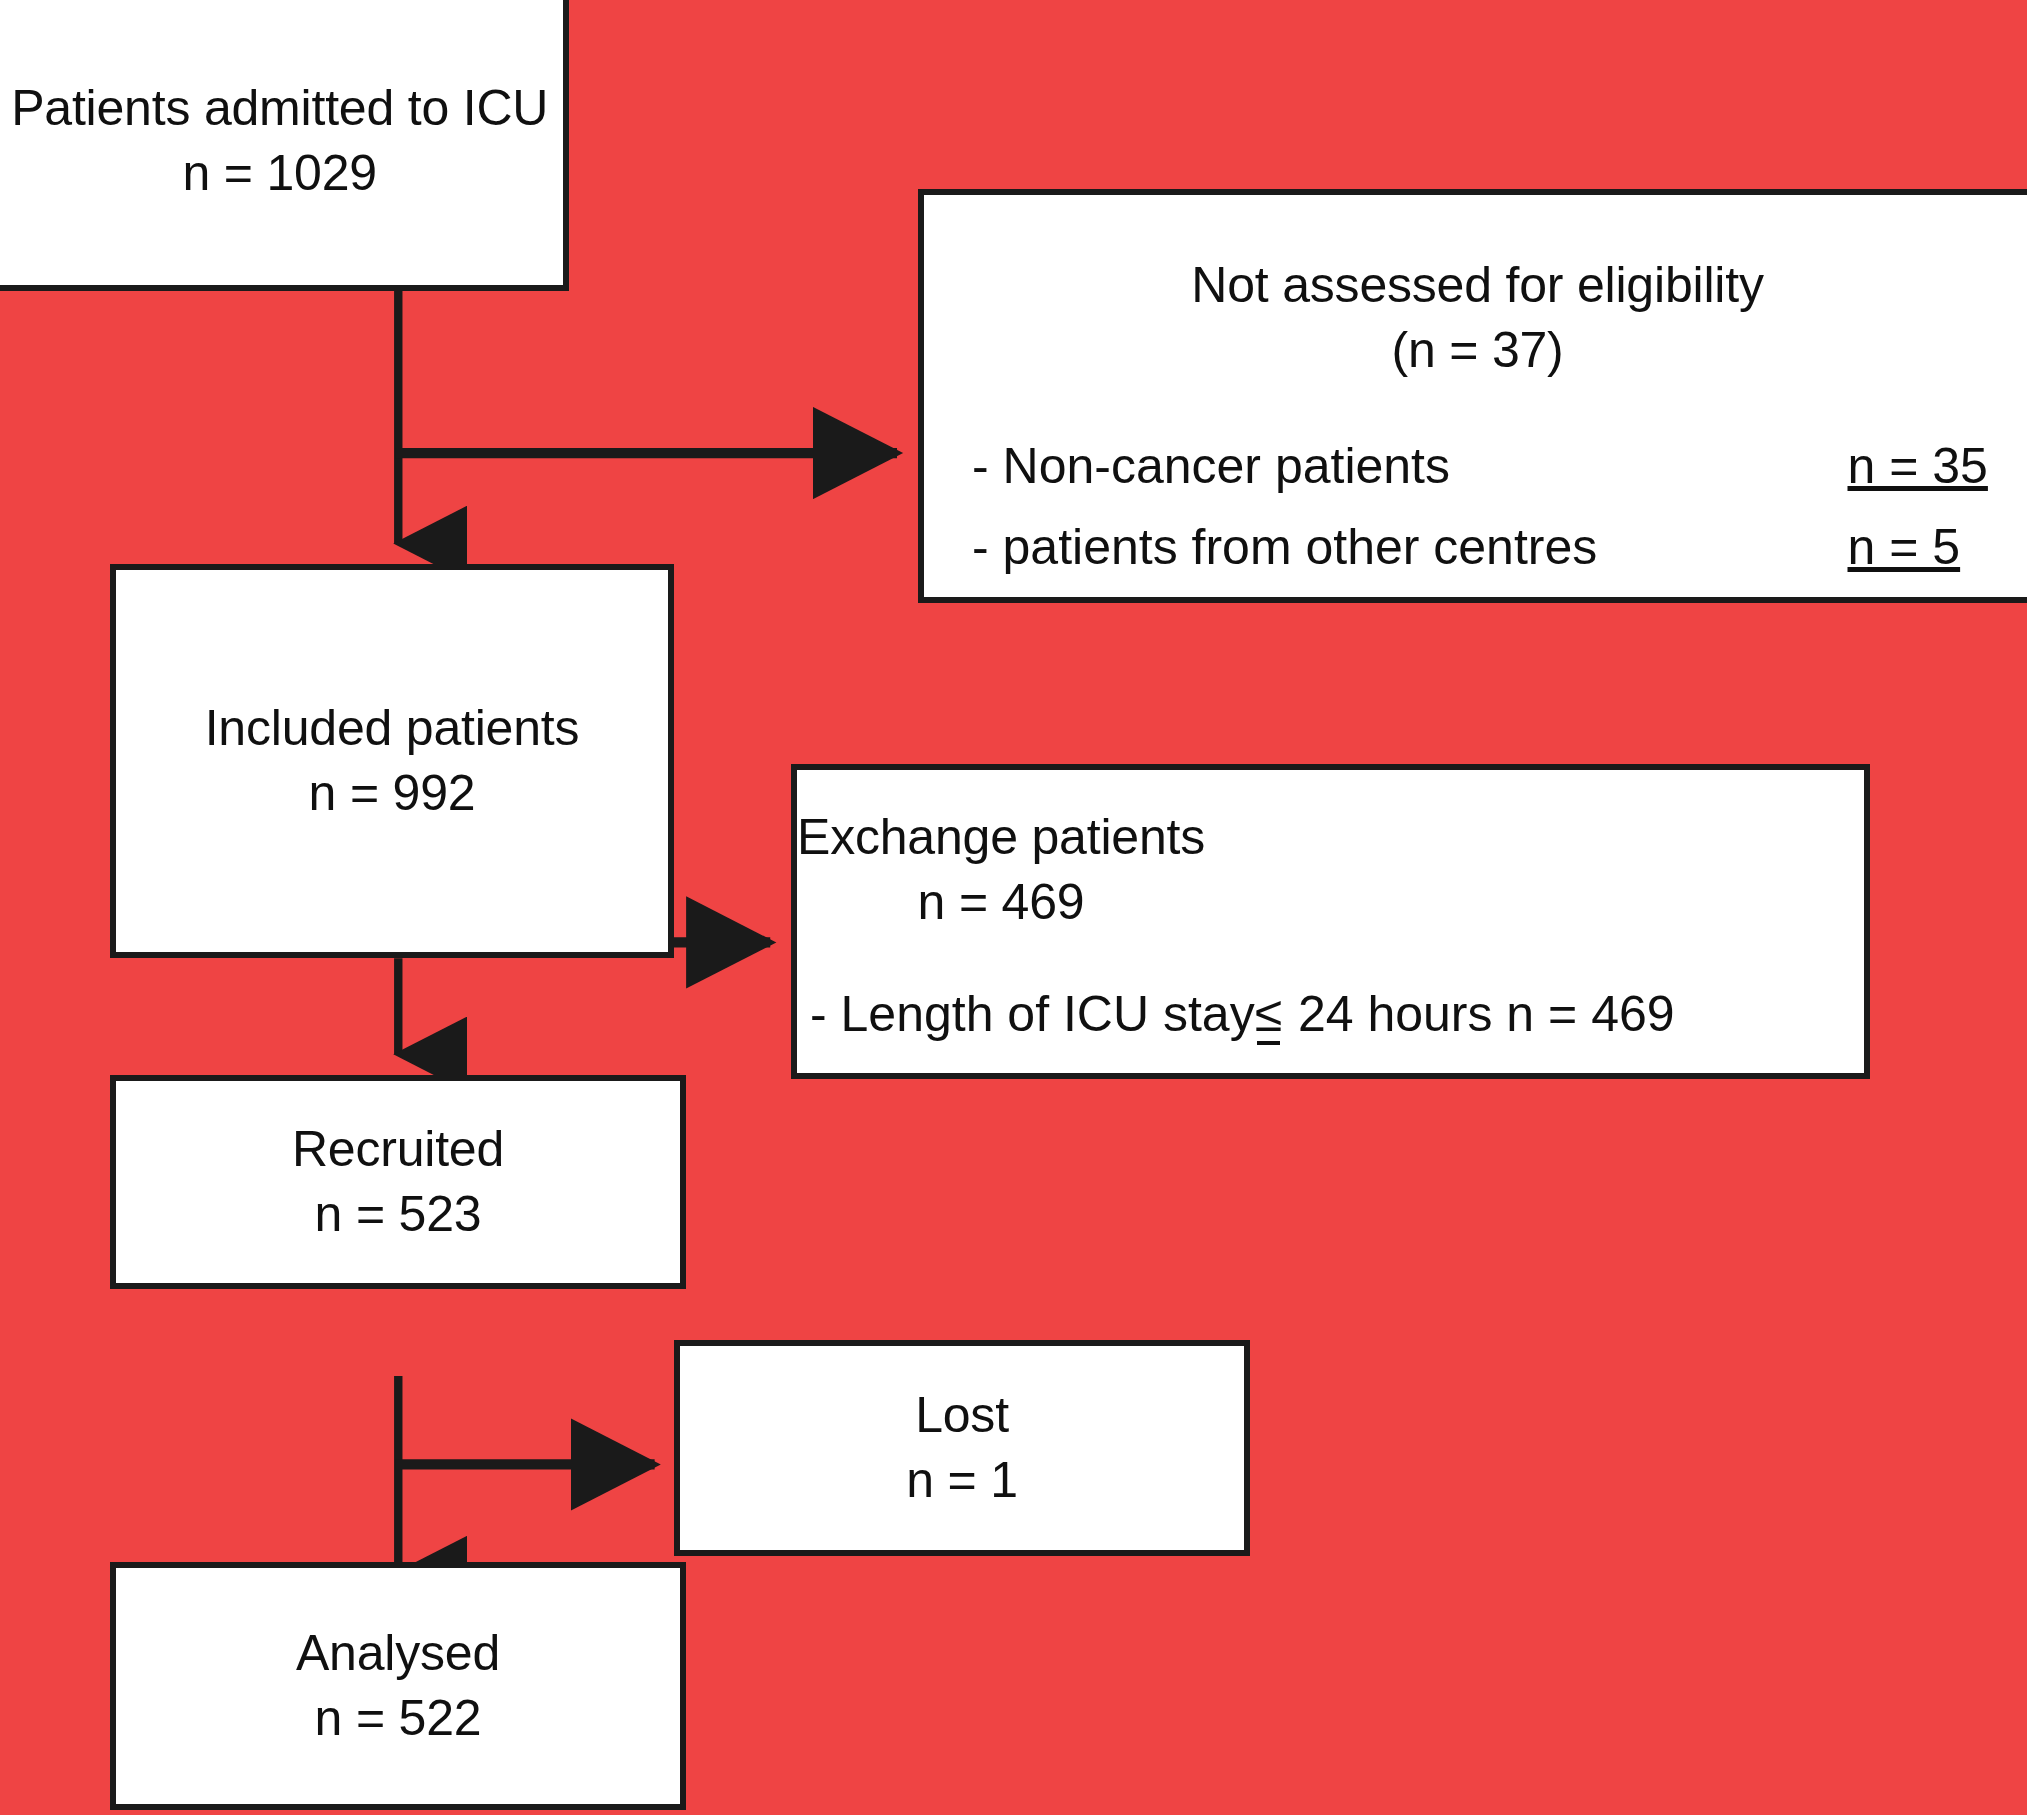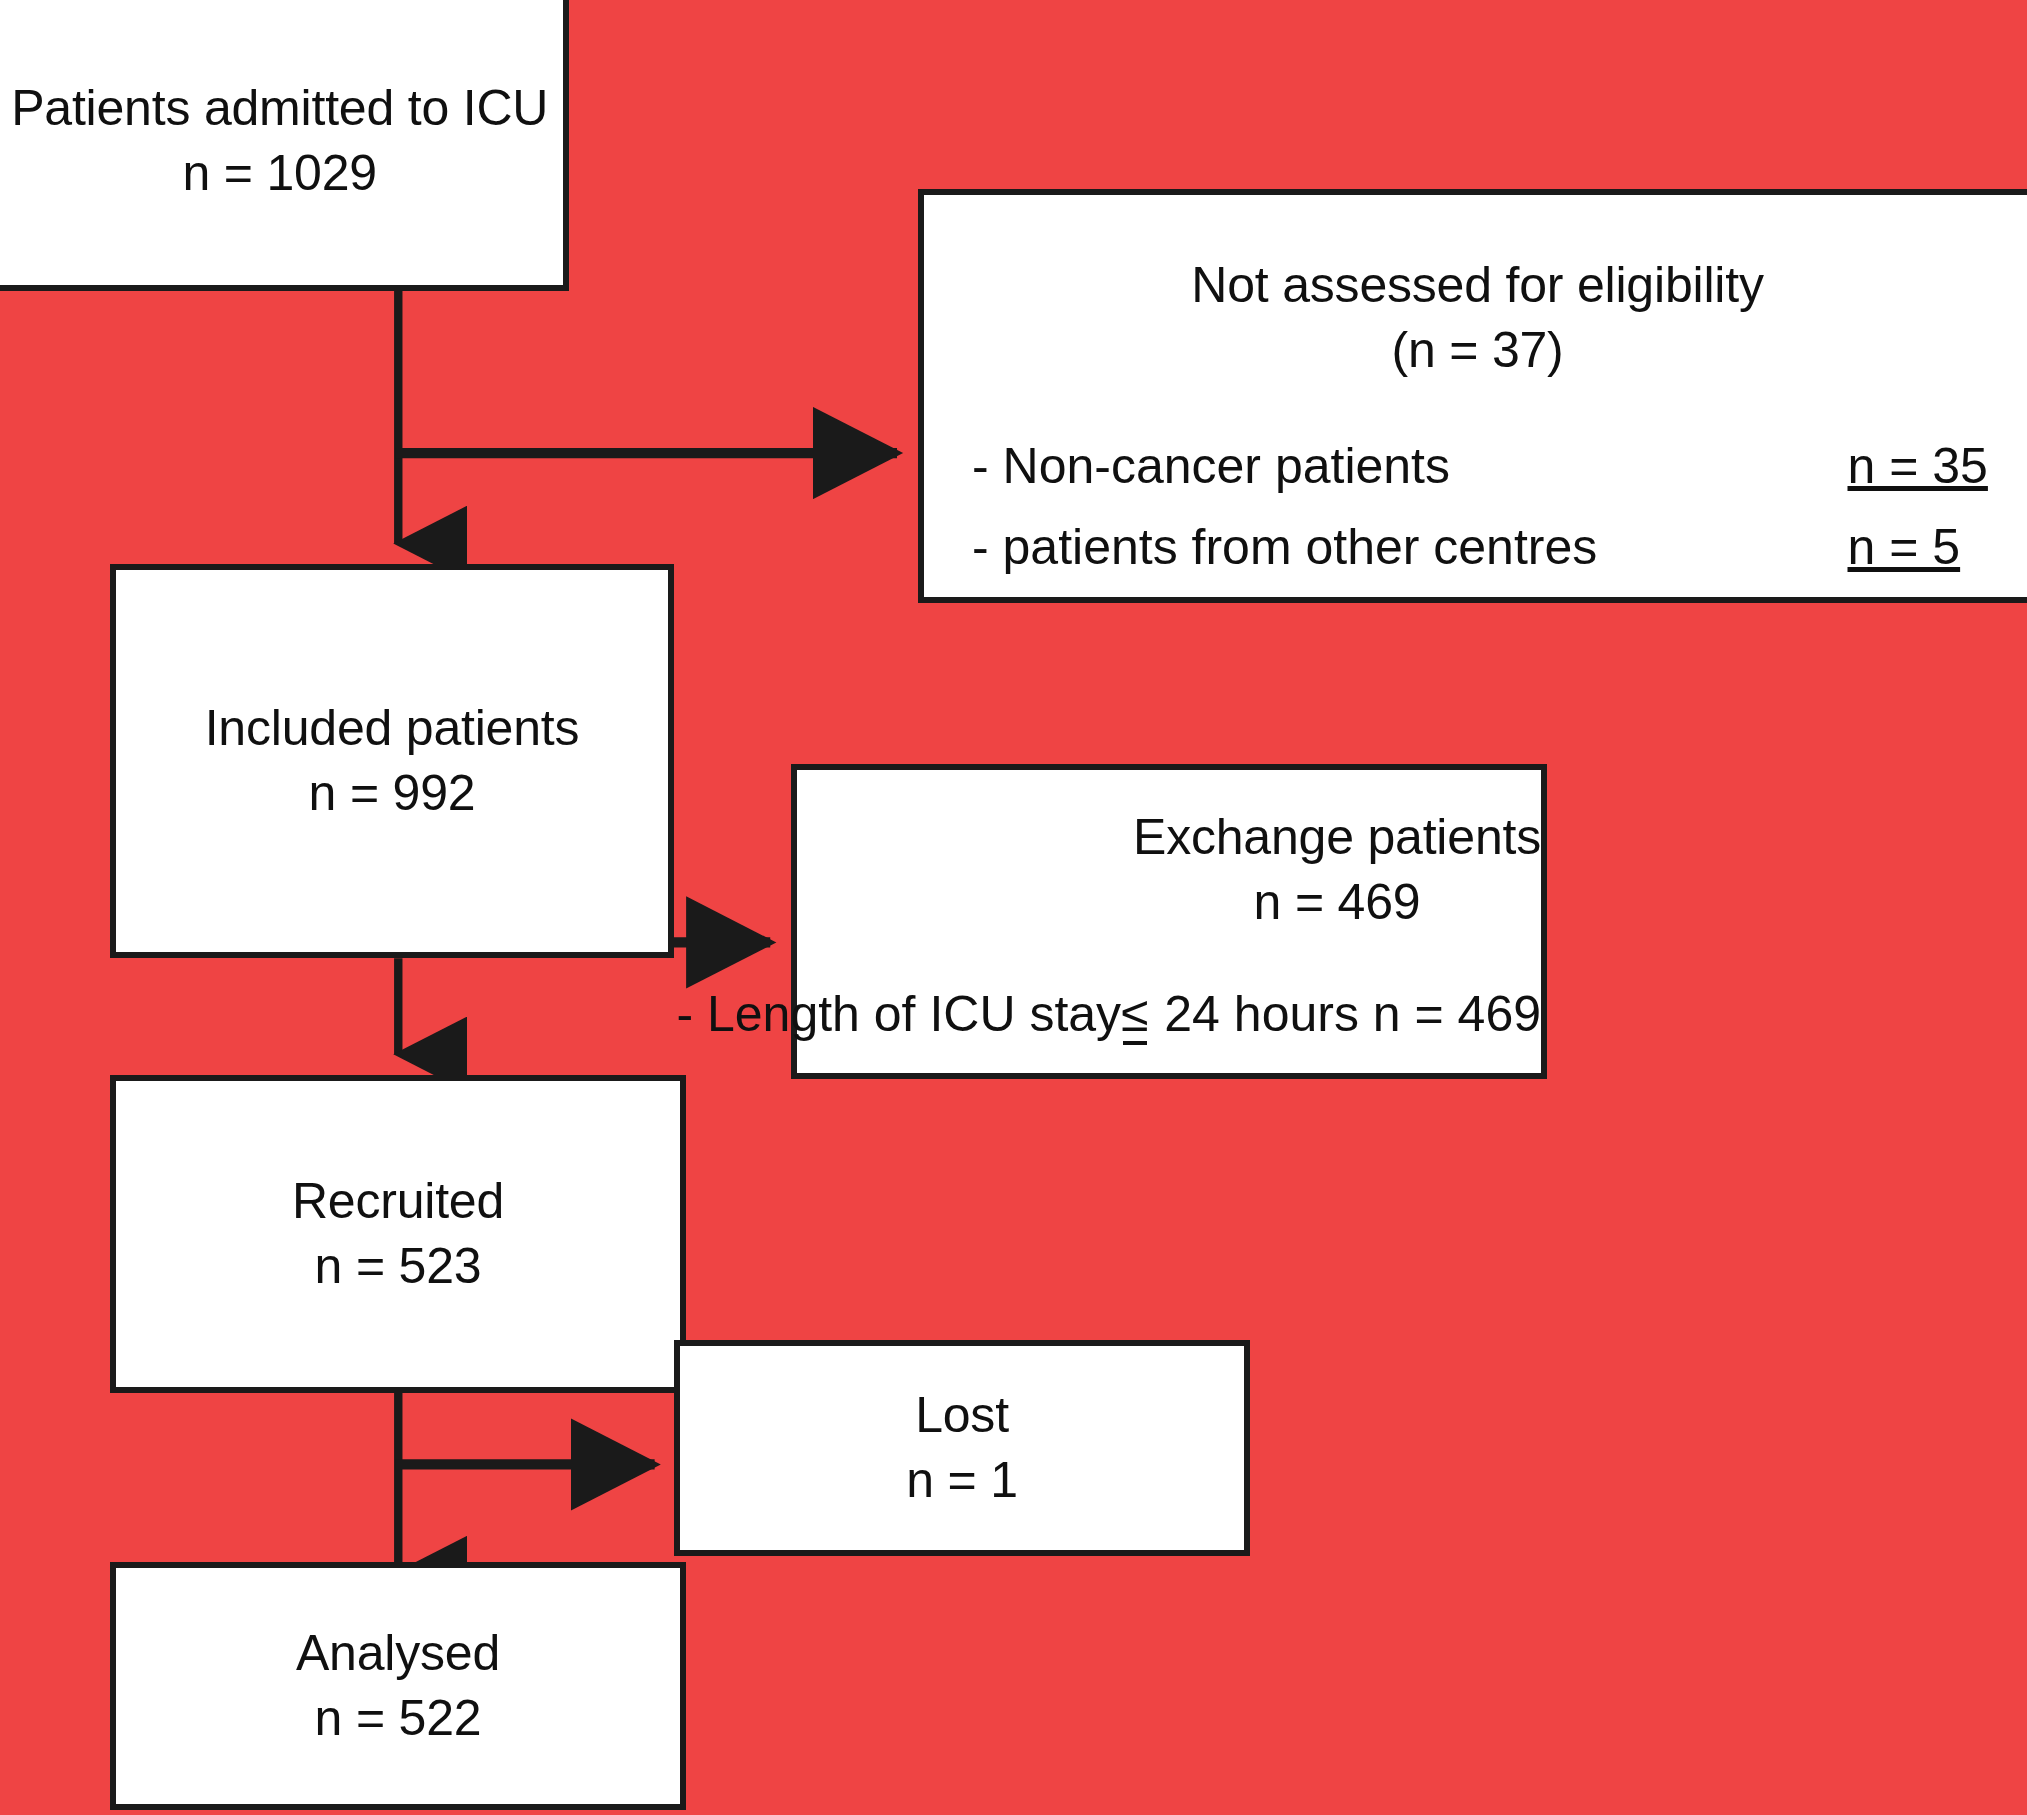--- a/index.html
+++ b/index.html
@@ -93,24 +93,24 @@
   #box-included {
     left: 110px;
     top: 564px;
     width: 564px;
     height: 394px;
   }
   
   #box-exchange {
     left: 791px;
     top: 764px;
-    width: 756px;
+    width: 1079px;
     height: 315px;
     justify-content: flex-start;
-    align-items: flex-end;
+    align-items: flex-start;
   }
   #box-exchange .ex-title {
     margin-top: 35px;
     text-align: center;
   }
   #box-exchange .ex-detail {
     margin-top: 48px;
     padding-left: 13px;
     font-size: 50px;
     line-height: 1.25;
@@ -130,21 +130,21 @@
     right: 3.7px;
     bottom: 0.9px;
     height: 3.7px;
     background: #101010;
   }
   
   #box-recruited {
     left: 110px;
     top: 1075px;
     width: 576px;
-    height: 318px;
+    height: 214px;
   }
   
   #box-lost {
     left: 674px;
     top: 1340px;
     width: 576px;
     height: 216px;
   }
   
   #box-analysed {

